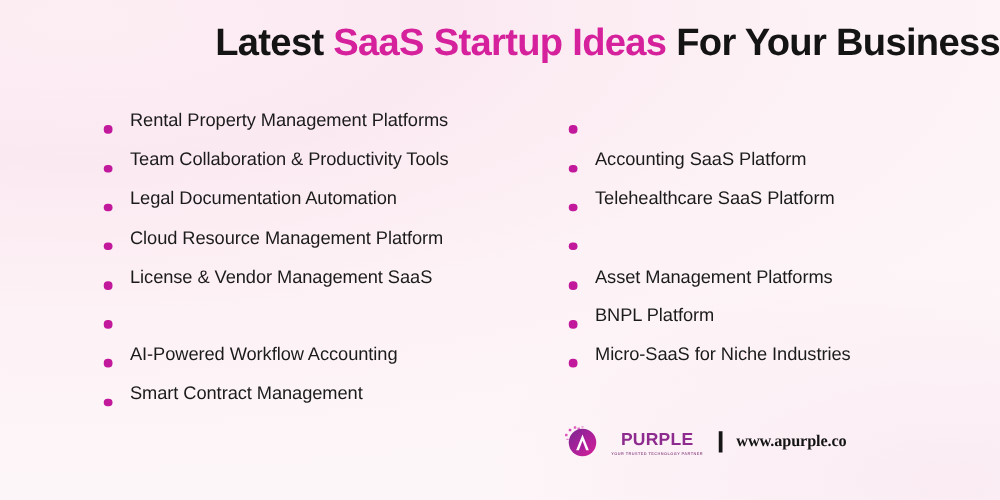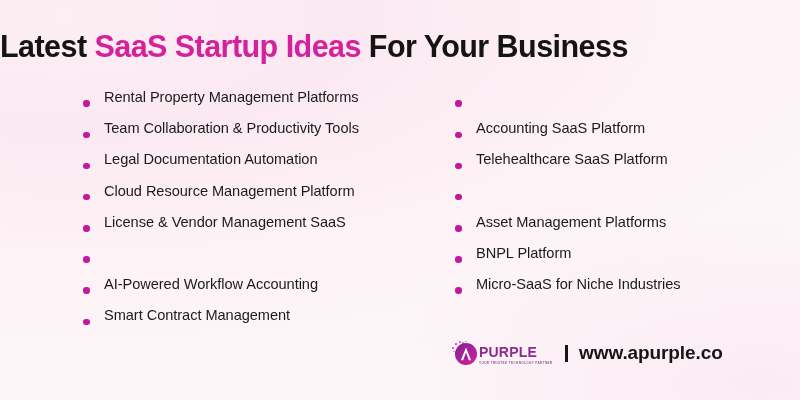--- a/index.html
+++ b/index.html
@@ -31,22 +31,22 @@
     inset: 0;
     pointer-events: none;
     background: radial-gradient(80% 70% at 95% 96%, rgba(250,232,242,0.75) 0%, rgba(253,245,249,0) 60%);
   }
 
   
   .title-wrap {
     position: absolute;
     left: 0;
     right: 0;
-    top: 28px;
-    text-align: left;
+    top: 16px;
+    text-align: right;
     z-index: 3;
   }
   .title {
     margin: 0;
     font-size: 30.5px;
     line-height: 36px;
     font-weight: 700;
     letter-spacing: -0.55px;
     color: #141414;
     white-space: nowrap;
@@ -142,24 +142,25 @@
     border-radius: 0.5px;
   }
   .s1 { left: 0px;   top: 6px;  width: 2px;   height: 2px; opacity: .85; }
   .s2 { left: 3px;   top: 2px;  width: 2px;   height: 2px; opacity: .95; }
   .s3 { left: 6.5px; top: 0px;  width: 2px;   height: 2px; opacity: .8;  }
   .s4 { left: 10px;  top: 1.5px;width: 1.8px; height: 1.8px; opacity: .7; }
   .s5 { left: 1px;   top: 10px; width: 1.6px; height: 1.6px; opacity: .6; }
   .s6 { left: 13px;  top: 0px;  width: 1.6px; height: 1.6px; opacity: .55; }
 
   .wordmark {
-    margin-left: 2px;
+    margin-left: 12px;
     display: flex;
     flex-direction: column;
     justify-content: center;
+    align-items: center;
   }
   .wordmark-main {
     font-size: 19.5px;
     line-height: 19px;
     font-weight: 700;
     letter-spacing: 0.2px;
     color: #8e2b8e;
     font-variant: small-caps;
     text-transform: lowercase;
   }
@@ -175,26 +176,27 @@
   }
 
   .divider-bar {
     width: 2.6px;
     height: 17px;
     background: #161616;
     margin: 0 11px 0 13px;
     flex: 0 0 auto;
   }
   .site-url {
-    font-size: 19px;
+    font-size: 13px;
     line-height: 18px;
     font-weight: 700;
     color: #141414;
     letter-spacing: -0.1px;
     white-space: nowrap;
+    font-family: Liberation Serif, serif;
   }
 </style>
 </head>
 <body>
 
 <div id="poster">
 
   <div class="title-wrap">
     <h1 class="title"><span>Latest </span><span class="accent">SaaS Startup Ideas</span><span> For Your Business</span></h1>
   </div>

